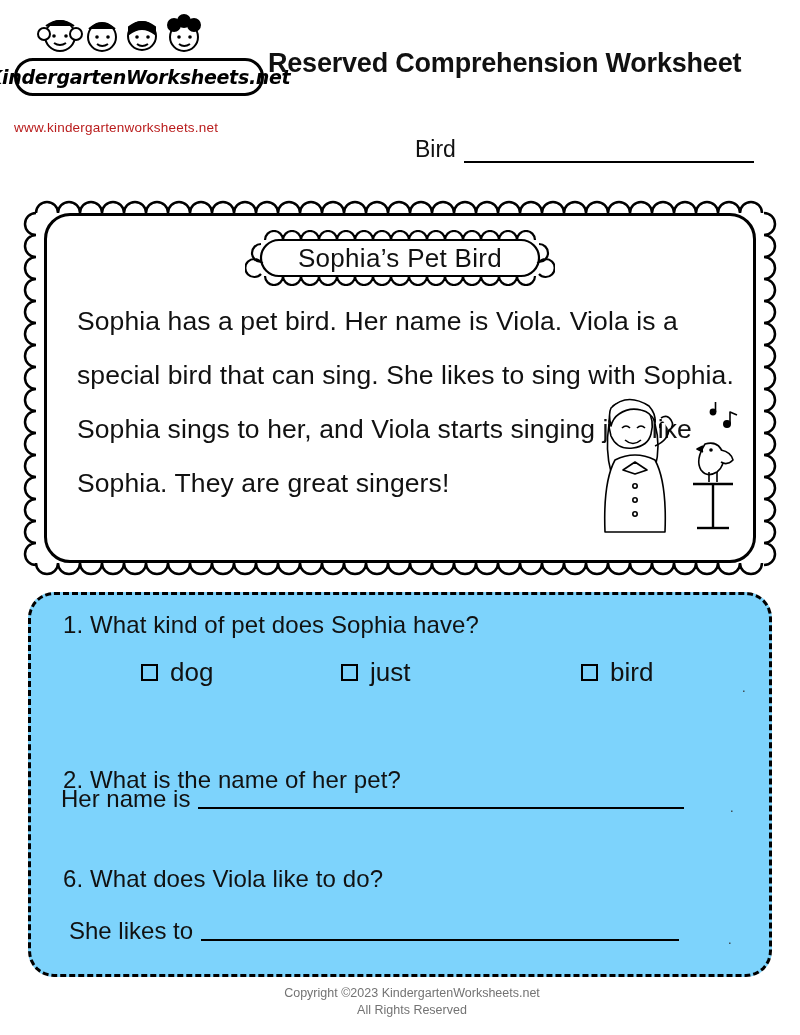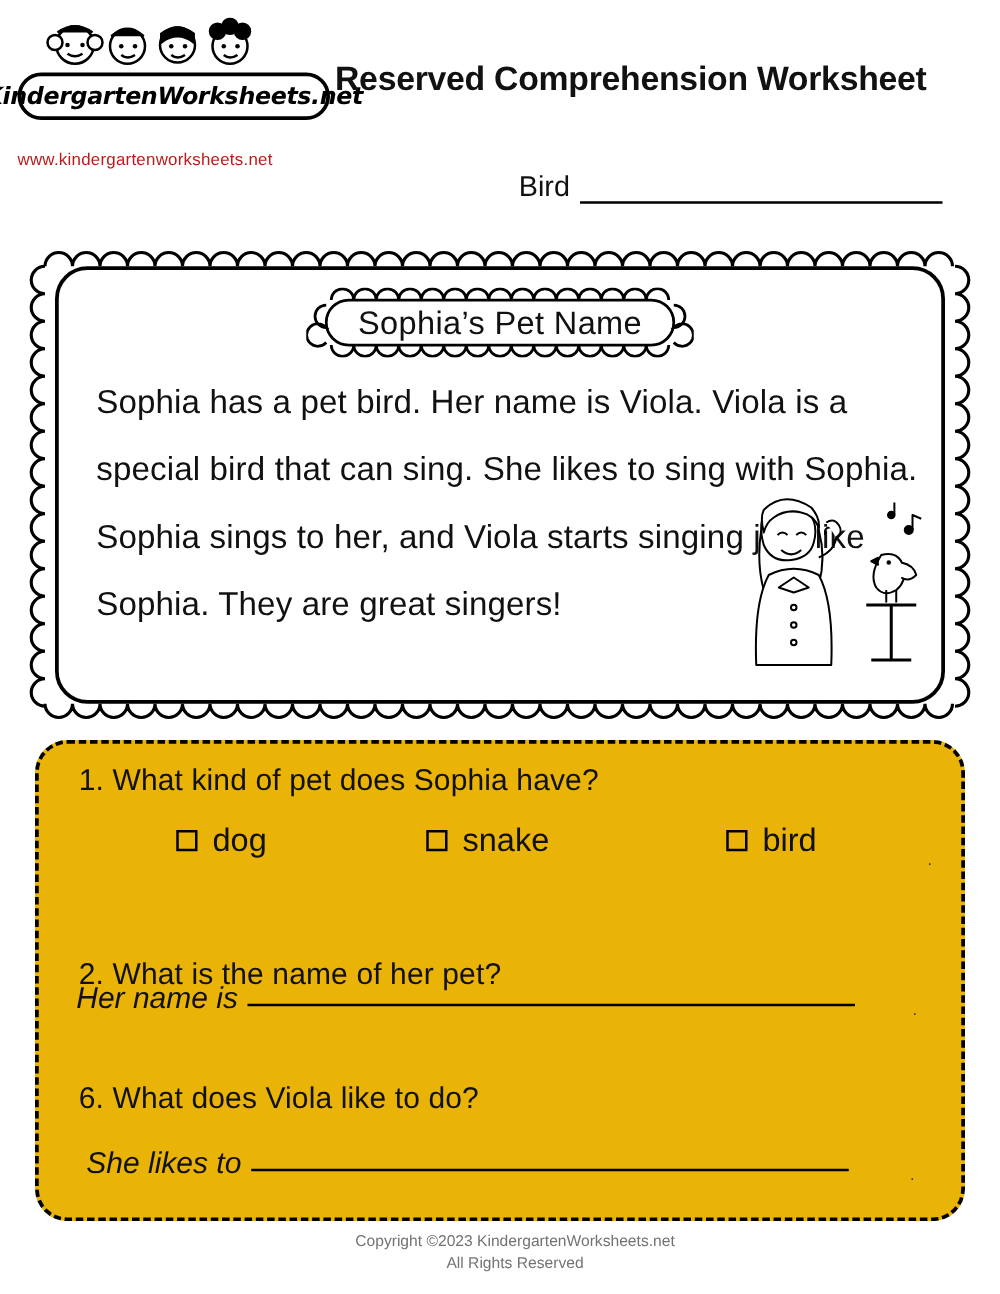--- a/index.html
+++ b/index.html
@@ -160,21 +160,21 @@
   
   .questions-panel {
     position: absolute;
     left: 28px;
     top: 592px;
     width: 744px;
     height: 385px;
     border: 3px dashed #000;
     border-radius: 26px;
     box-sizing: border-box;
-    background: #eab308;
+    background: #7dd3fc;
   }
   .q {
     position: absolute;
     font-size: 24px;
     color: #111;
     letter-spacing: 0.1px;
   }
   .q1 { left: 32px; top: 16px; }
   .q2 { left: 32px; top: 138px; margin-top: 33px; }
   .q3 { left: 32px; top: 270px; }
@@ -200,23 +200,22 @@
     width: 17px;
     height: 17px;
     border: 2px solid #000;
     display: inline-block;
     box-sizing: border-box;
   }
 
   .answer-row {
     position: absolute;
     display: flex;
-    align-items: flex-start;
+    align-items: center;
     gap: 8px;
-    font-style: italic;
   }
   .answer-row .prompt {
     font-size: 24px;
     color: #111;
   }
   .answer-rule {
     border-bottom: 2px solid #000;
     height: 18px;
   }
   .ans1 { left: 30px; top: 190px; }
@@ -324,21 +323,21 @@
     <div class="title-bubble">
       <svg class="bubble-border" viewBox="0 0 310 56">
         <g fill="#fff" stroke="#000" stroke-width="2.2">
           <rect x="16" y="10" width="278" height="36" rx="18"></rect>
           <path d="M20,10 a9,9 0 1 1 18,0 a9,9 0 1 1 18,0 a9,9 0 1 1 18,0 a9,9 0 1 1 18,0 a9,9 0 1 1 18,0 a9,9 0 1 1 18,0 a9,9 0 1 1 18,0 a9,9 0 1 1 18,0 a9,9 0 1 1 18,0 a9,9 0 1 1 18,0 a9,9 0 1 1 18,0 a9,9 0 1 1 18,0 a9,9 0 1 1 18,0 a9,9 0 1 1 18,0 a9,9 0 1 1 18,0" fill="none"></path>
           <path d="M20,46 a9,9 0 1 0 18,0 a9,9 0 1 0 18,0 a9,9 0 1 0 18,0 a9,9 0 1 0 18,0 a9,9 0 1 0 18,0 a9,9 0 1 0 18,0 a9,9 0 1 0 18,0 a9,9 0 1 0 18,0 a9,9 0 1 0 18,0 a9,9 0 1 0 18,0 a9,9 0 1 0 18,0 a9,9 0 1 0 18,0 a9,9 0 1 0 18,0 a9,9 0 1 0 18,0 a9,9 0 1 0 18,0" fill="none"></path>
           <path d="M16,14 a9,9 0 1 0 0,18 a9,9 0 1 0 0,12" fill="none"></path>
           <path d="M294,14 a9,9 0 1 1 0,18 a9,9 0 1 1 0,12" fill="none"></path>
         </g>
       </svg>
-      <div class="title-text">Sophia’s Pet Name</div>
+      <div class="title-text">Sophia’s Pet Bird</div>
     </div>
 
     <div class="passage-text">Sophia has a pet bird. Her name is Viola. Viola is a special bird that can sing. She likes to sing with Sophia. Sophia sings to her, and Viola starts singing just like Sophia. They are great singers!</div>
 
     <svg class="passage-art" viewBox="0 0 170 160">
       <g fill="#fff" stroke="#000" stroke-width="1.6" stroke-linejoin="round">
 
         <path d="M38,18 q18,-12 34,4 q8,10 4,24 q-3,12 -18,14 q-16,2 -22,-12 q-5,-16 2,-30 Z"></path>
 
         <path d="M36,20 q16,-16 38,-2 q7,8 6,16 q-4,-10 -14,-12 q-12,-3 -22,4 q-6,4 -8,12 q-3,-12 0,-18 Z" fill="#fff"></path>
@@ -385,21 +384,21 @@
 
   <div class="q q1">1. What kind of pet does Sophia have?</div>
 
   <div class="choices">
     <label class="choice choice-a">
       <span class="checkbox"></span>
       <span>dog</span>
     </label>
     <label class="choice choice-b">
       <span class="checkbox"></span>
-      <span>snake</span>
+      <span>just</span>
     </label>
     <label class="choice">
       <span class="checkbox"></span>
       <span>bird</span>
     </label>
   </div>
 
   <div class="q q2">2. What is the name of her pet?</div>
 
   <div class="answer-row ans1">

